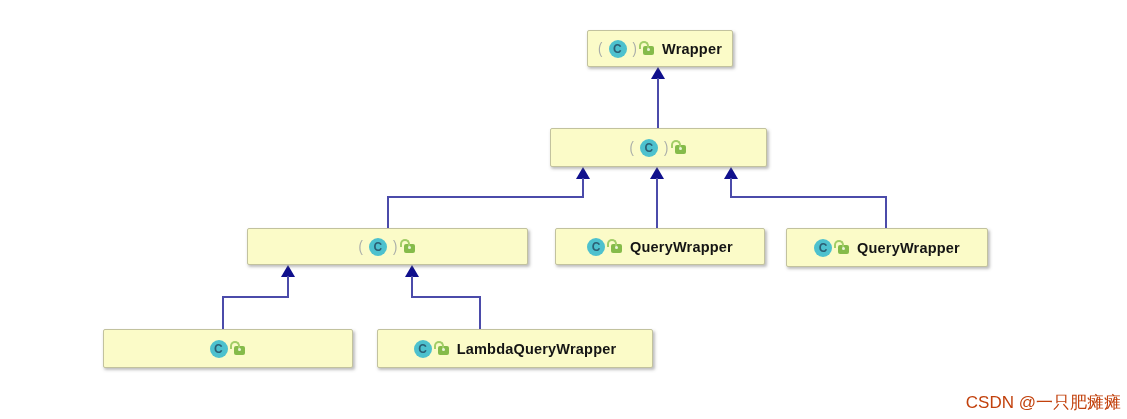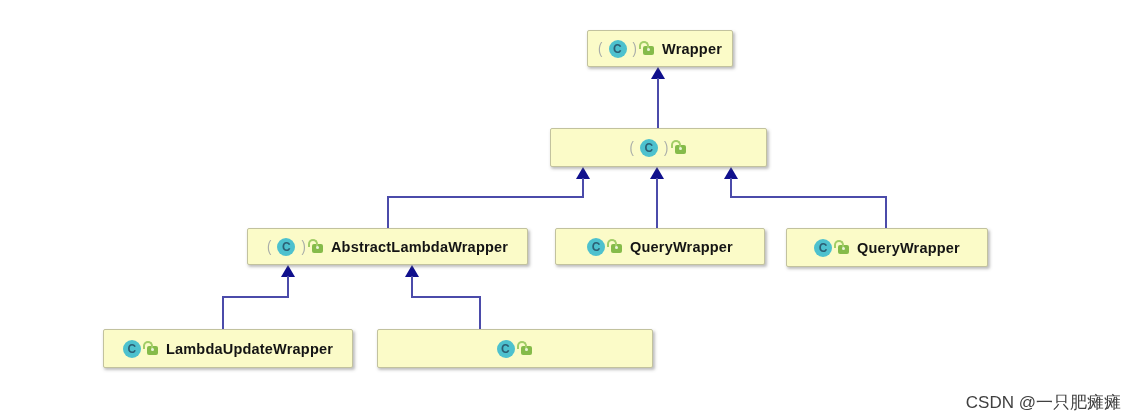--- a/index.html
+++ b/index.html
@@ -81,21 +81,21 @@
     position:absolute;
     width:0;height:0;
     border-left:7px solid transparent;
     border-right:7px solid transparent;
     border-bottom:12px solid #10108d;
   }
   .watermark{
     position:absolute;
     right:6px;
     bottom:5px;
-    color:#404040;
+    color:#c2410c;
     font-size:17px;
     font-weight:400;
   }
 </style>
 </head>
 <body>
 
 <div id="canvas">
 
   <div class="arrowhead" style="left:651px;top:67px;"></div>
@@ -137,40 +137,39 @@
       <span class="cicon">C</span>
       <span class="paren">)</span>
     <span class="lock"></span>
   </div>
 
   <div class="node" style="left:247px;top:228px;width:281px;height:37px;">
     <span class="paren">(</span>
       <span class="cicon">C</span>
       <span class="paren">)</span>
     <span class="lock"></span>
-    <span>AbstractLambdaWrapper</span>
   </div>
 
   <div class="node" style="left:555px;top:228px;width:210px;height:37px;">
     <span class="cicon">C</span>
     <span class="lock"></span>
     <span>QueryWrapper</span>
   </div>
 
   <div class="node" style="left:786px;top:228px;width:202px;height:39px;">
     <span class="cicon">C</span>
     <span class="lock"></span>
     <span>QueryWrapper</span>
   </div>
 
   <div class="node" style="left:103px;top:329px;width:250px;height:39px;">
     <span class="cicon">C</span>
     <span class="lock"></span>
-    <span>LambdaUpdateWrapper</span>
   </div>
 
   <div class="node" style="left:377px;top:329px;width:276px;height:39px;">
     <span class="cicon">C</span>
     <span class="lock"></span>
+    <span>LambdaQueryWrapper</span>
   </div>
 
   <div class="watermark">CSDN @一只肥瘫瘫</div>
 </div>
 
 </body></html>

